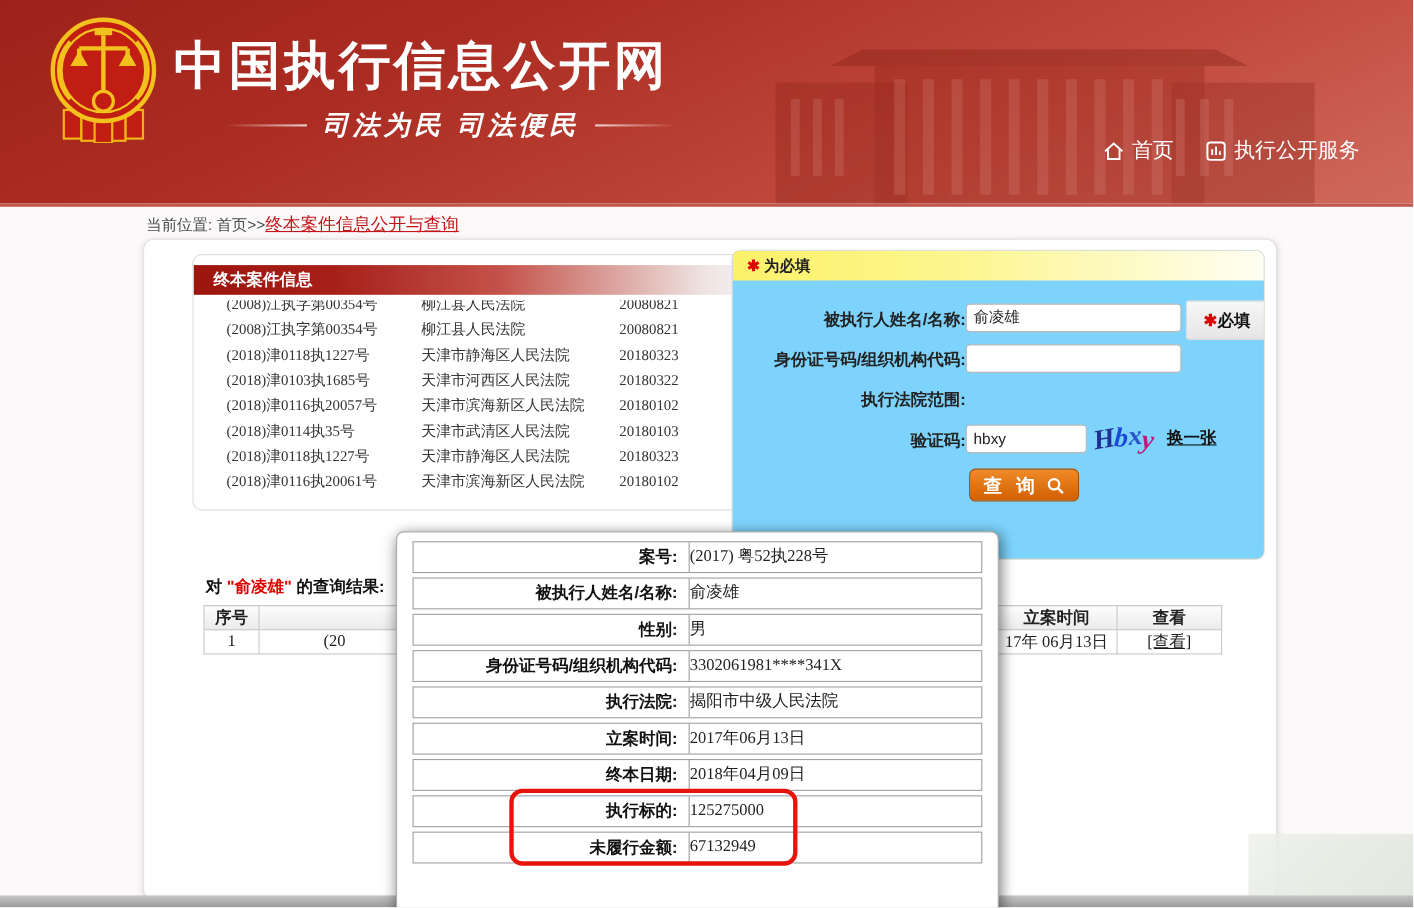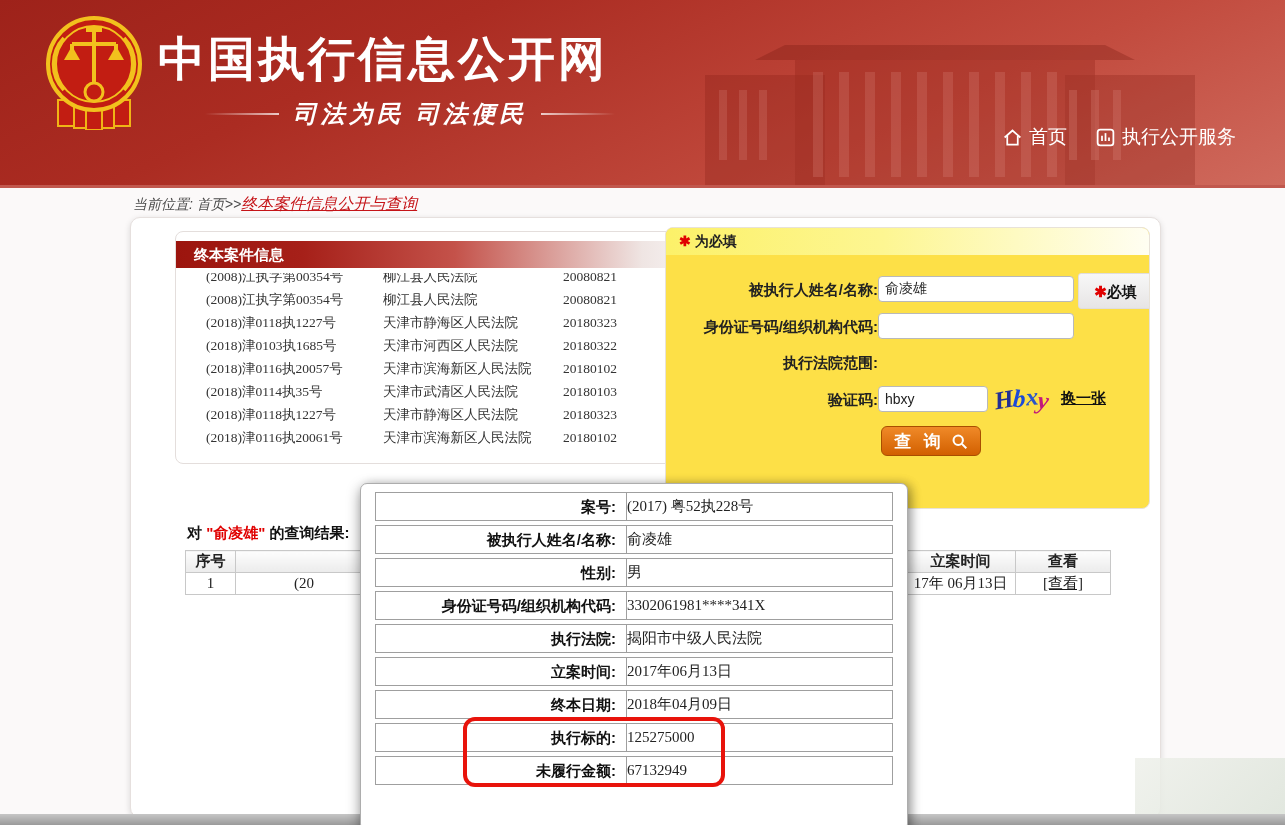--- a/index.html
+++ b/index.html
@@ -16,21 +16,21 @@
   .hd-title{position:absolute;left:158px;top:28px;color:#fff;font-size:47px;
             font-weight:bold;letter-spacing:3px;white-space:nowrap;}
   .hd-sub{position:absolute;left:205px;top:98px;width:410px;display:flex;align-items:center;gap:14px;}
   .hd-sub .ln{flex:1;height:2px;background:linear-gradient(to right,rgba(255,255,255,0),rgba(255,255,255,.75));}
   .hd-sub .ln.r{background:linear-gradient(to left,rgba(255,255,255,0),rgba(255,255,255,.75));}
   .hd-sub .tx{color:#fff;font-size:24px;font-weight:bold;font-style:italic;white-space:nowrap;letter-spacing:4px;}
   .hd-nav{position:absolute;left:1002px;top:124px;display:flex;gap:28px;color:#fff;font-size:19px;align-items:center;}
   .hd-nav .itm{display:flex;align-items:center;gap:6px;cursor:pointer;white-space:nowrap;}
 
   
-  .crumb{position:absolute;left:133px;top:194px;font-size:14px;color:#4a4a4a;font-style:italic;}
+  .crumb{position:absolute;left:133px;top:194px;font-size:14px;color:#4a4a4a;}
   .crumb a{color:#c51418;font-size:16px;text-decoration:underline;}
 
   
   .outer{position:absolute;left:130px;top:217px;width:1031px;height:601px;background:#fff;
          border:1px solid #e6e0de;border-radius:10px;box-shadow:0 2px 6px rgba(0,0,0,.14);}
 
   
   .lpanel{position:absolute;left:143px;top:231px;width:509px;height:233px;background:#fff;
           border:1px solid #e4dedc;border-radius:8px;overflow:hidden;margin-left:32px;}
   .lpanel .bar{position:absolute;left:0;top:9px;width:100%;height:27px;line-height:27px;
@@ -38,21 +38,21 @@
         color:#fff;font-size:15px;font-weight:bold;padding-left:18px;}
   .clist{position:absolute;left:0;top:41px;width:100%;height:192px;overflow:hidden;}
   .case-row{position:relative;height:23px;line-height:23px;font-size:13.5px;color:#333;
             font-family:"Liberation Serif",serif;}
   .case-row:first-child{margin-top:-8px;}
   .case-row .c1{position:absolute;left:30px;}
   .case-row .c2{position:absolute;left:207px;}
   .case-row .c3{position:absolute;left:387px;}
 
   
-  .rpanel{position:absolute;left:665px;top:227px;width:485px;height:282px;background:#fde047;
+  .rpanel{position:absolute;left:665px;top:227px;width:485px;height:282px;background:#7dd3fc;
           border:1px solid #e8e2d8;border-radius:8px;overflow:hidden;}
   .rpanel .ybar{position:absolute;left:0;top:0;width:100%;height:27px;line-height:27px;
         background:linear-gradient(to right,#fcf169 0%,#fdf692 45%,#fffef2 100%);
         font-size:14px;font-weight:bold;color:#222;padding-left:13px;}
   .star{color:#e00000;font-weight:bold;}
   .flabel{position:absolute;width:212px;text-align:right;font-size:15px;font-weight:bold;color:#222;white-space:nowrap;}
   .finput{position:absolute;left:212px;height:26px;border:1px solid #b9b9b9;border-radius:4px;
           font-size:14px;padding:0 6px;font-family:"Liberation Sans",sans-serif;color:#222;background:#fff;}
   .reqtag{position:absolute;left:412px;top:45px;width:75px;height:36px;line-height:36px;text-align:center;
           background:linear-gradient(#f7f7f7,#e7e5e5);border:1px solid #e0dddd;border-radius:3px;

